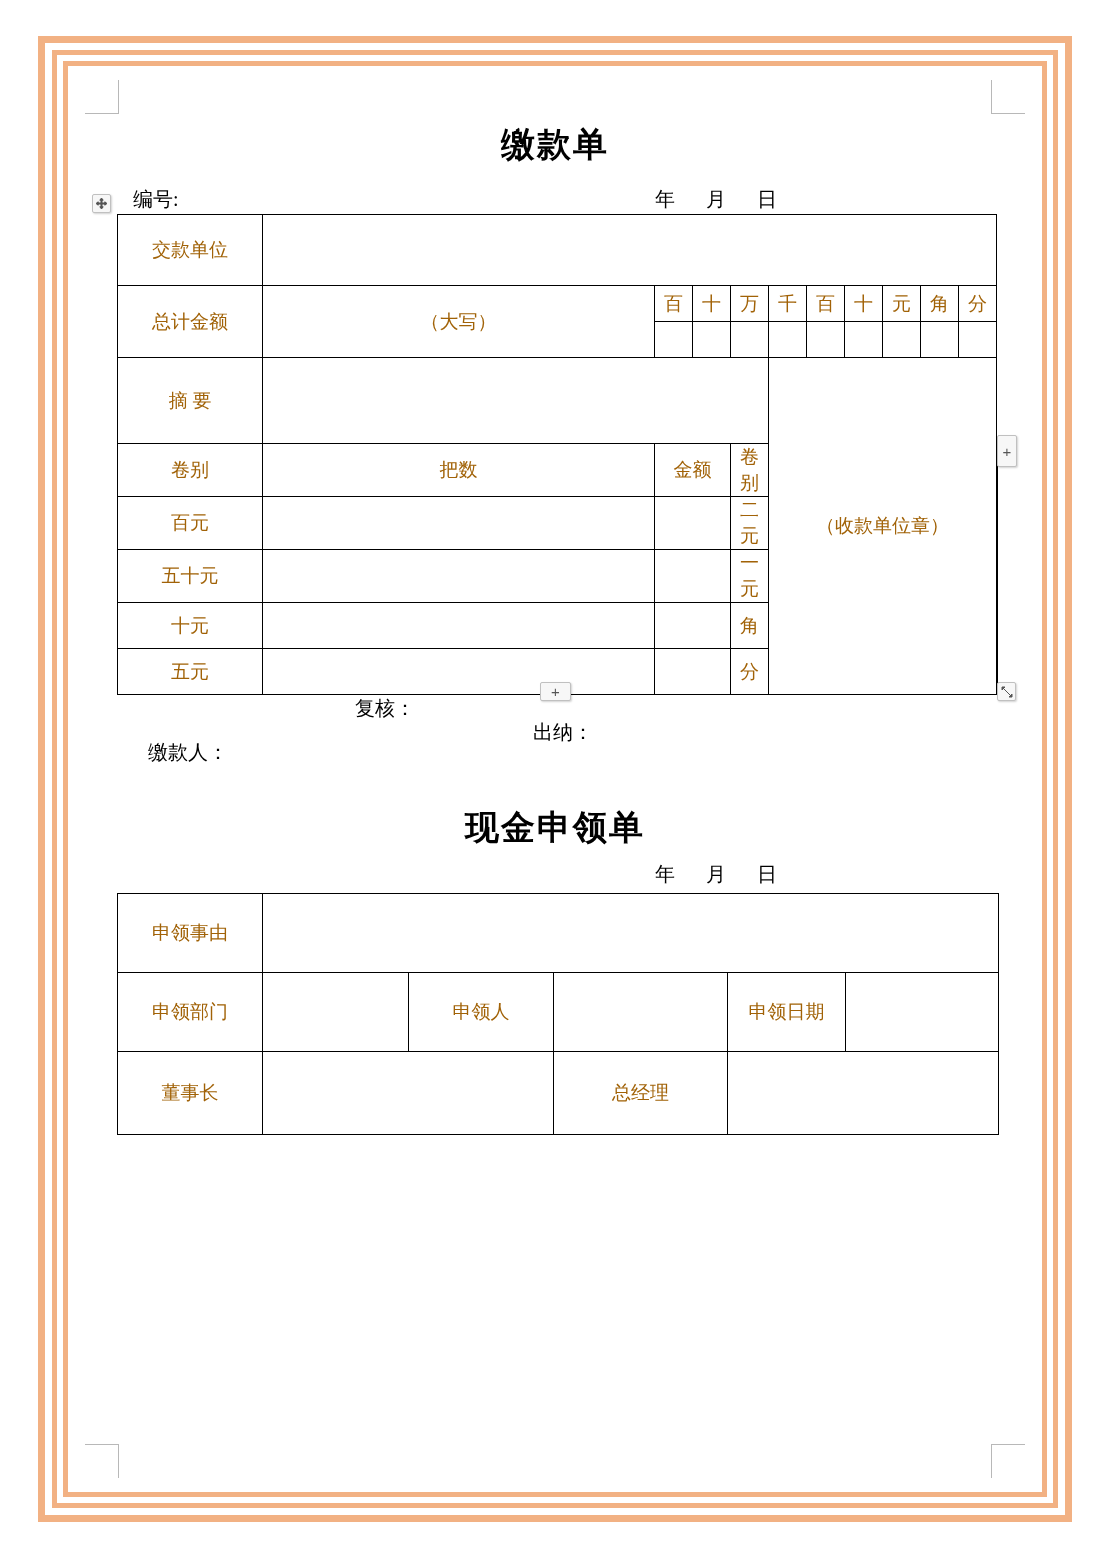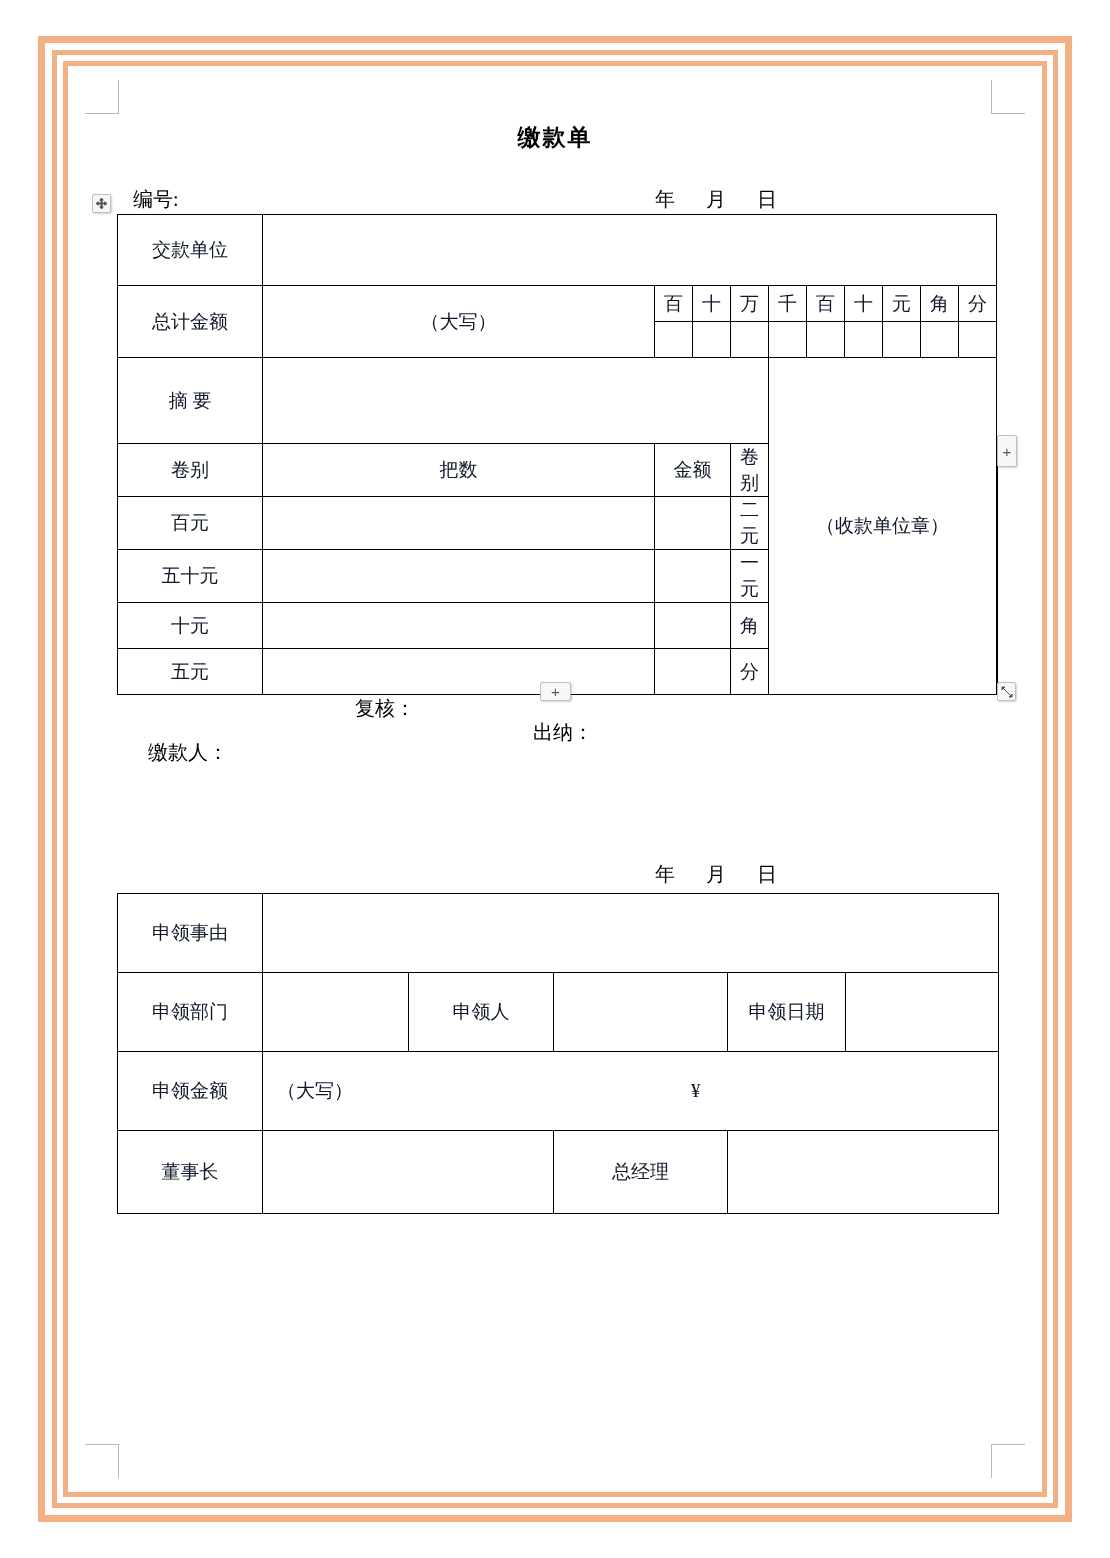--- a/index.html
+++ b/index.html
@@ -45,21 +45,21 @@
   .corner.br { right: 85px; bottom: 80px; border-left: none;  border-top: none; }
   .corner.tl { border-right: 1px solid #b8b8b8; border-bottom: 1px solid #b8b8b8; border-left: none; border-top: none; }
   .corner.tr { border-left: 1px solid #b8b8b8; border-bottom: 1px solid #b8b8b8; border-right: none; border-top: none; }
   .corner.bl { border-right: 1px solid #b8b8b8; border-top: 1px solid #b8b8b8; border-left: none; border-bottom: none; }
   .corner.br { border-left: 1px solid #b8b8b8; border-top: 1px solid #b8b8b8; border-right: none; border-bottom: none; }
 
   .doc-title {
     text-align: center;
     font-family: "Liberation Sans", "DejaVu Sans", sans-serif;
     font-weight: bold;
-    font-size: 23px;
+    font-size: 34px;
     letter-spacing: 2px;
     color: #000;
   }
   #title1 { position: absolute; left: 0; top: 122px; width: 1110px; }
   #title2 { position: absolute; left: 0; top: 805px; width: 1110px; }
 
   .meta-line {
     position: absolute;
     font-size: 20px;
     color: #000;
@@ -69,21 +69,21 @@
   #form1-number { left: 133px; top: 186px; }
   #form1-date   { left: 655px; top: 186px; letter-spacing: 1px; }
   #form2-date   { left: 655px; top: 861px; letter-spacing: 1px; }
 
   
   table.grid {
     position: absolute;
     border-collapse: collapse;
     table-layout: fixed;
     font-size: 19px;
-    color: #0f172a;
+    color: #a16207;
   }
   table.grid td {
     border: 1px solid #000;
     text-align: center;
     vertical-align: middle;
     padding: 0;
     overflow: hidden;
   }
   td.blank { }
   td.lefttext { text-align: left; padding-left: 14px; }
@@ -242,20 +242,21 @@
       <td class="blank"></td>
     </tr>
   </tbody>
     </table>
 
   <div class="sig-row" id="sig1-a">缴款人：</div>
   <div class="sig-row" id="sig1-b">复核：</div>
   <div class="sig-row" id="sig1-c">出纳：</div>
 
 
+  <div class="doc-title" id="title2">现金申领单</div>
   <div class="meta-line" id="form2-date">年     月     日</div>
 
   <table class="grid" id="tbl2">
     <colgroup>
       <col style="width:145px">
       <col style="width:146px">
       <col style="width:145px">
       <col style="width:174px">
       <col style="width:118px">
       <col style="width:153px">
@@ -269,29 +270,20 @@
 
     <tr>
       <td style="height:78px">申领部门</td>
       <td class="blank"></td>
       <td>申领人</td>
       <td class="blank"></td>
       <td>申领日期</td>
       <td class="blank"></td>
     </tr>
 
-    <tr>
-      <td style="height:78px">申领金额</td>
-      <td colspan="5" class="host">
-        <div style="position:relative;height:78px;">
-          <span style="position:absolute;left:14px;top:50%;transform:translateY(-50%);font-size:19px;">（大写）</span>
-          <span style="position:absolute;left:428px;top:50%;transform:translateY(-50%);font-size:19px;">¥</span>
-        </div>
-      </td>
-    </tr>
 
 
     <tr>
       <td style="height:82px">董事长</td>
       <td colspan="2" class="blank"></td>
       <td>总经理</td>
       <td colspan="2" class="blank"></td>
     </tr>
 
   </tbody>

